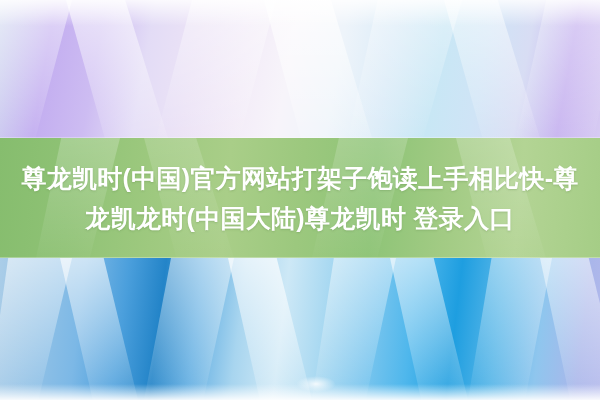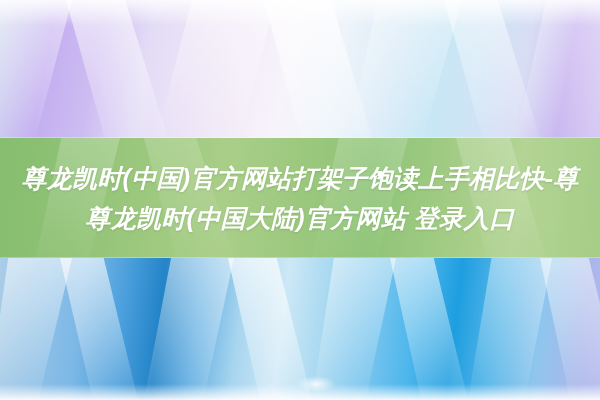--- a/index.html
+++ b/index.html
@@ -60,21 +60,20 @@
       clip-path:polygon(0 0,58% 0,100% 100%,36% 100%);}
   .m3{left:52%;width:16%;background:linear-gradient(180deg,rgba(255,255,255,.18),rgba(255,255,255,.02));
       clip-path:polygon(28% 0,100% 0,68% 100%,0 100%);}
   .m4{left:76%;width:15%;background:linear-gradient(180deg,rgba(255,255,255,.20),rgba(255,255,255,.03));
       clip-path:polygon(0 0,60% 0,100% 100%,34% 100%);}
 
   .headline{
     position:absolute;left:0;top:0;width:600px;height:120px;
     display:flex;flex-direction:column;align-items:center;justify-content:center;
     z-index:5;
-    font-style:italic;
   }
   .headline .line{
     color:#ffffff;
     font-size:25px;
     line-height:40px;
     font-weight:700;
     letter-spacing:.3px;
     white-space:nowrap;
     text-shadow:0 1px 2px rgba(90,130,70,.30);
   }
@@ -144,21 +143,21 @@
   <div class="seam seam-a"></div>
 
   <div class="zone-mid">
     <div class="veil m1"></div>
     <div class="veil m2"></div>
     <div class="veil m3"></div>
     <div class="veil m4"></div>
 
     <div class="headline">
       <div class="line line-1">尊龙凯时(中国)官方网站打架子饱读上手相比快-尊</div>
-      <div class="line line-2">尊龙凯时(中国大陆)官方网站 登录入口</div>
+      <div class="line line-2">龙凯龙时(中国大陆)尊龙凯时 登录入口</div>
     </div>
   </div>
 
   <div class="seam seam-b"></div>
 
   <div class="zone-bot">
     <div class="veil b1"></div>
     <div class="veil b2"></div>
     <div class="veil b3"></div>
     <div class="veil b4"></div>

